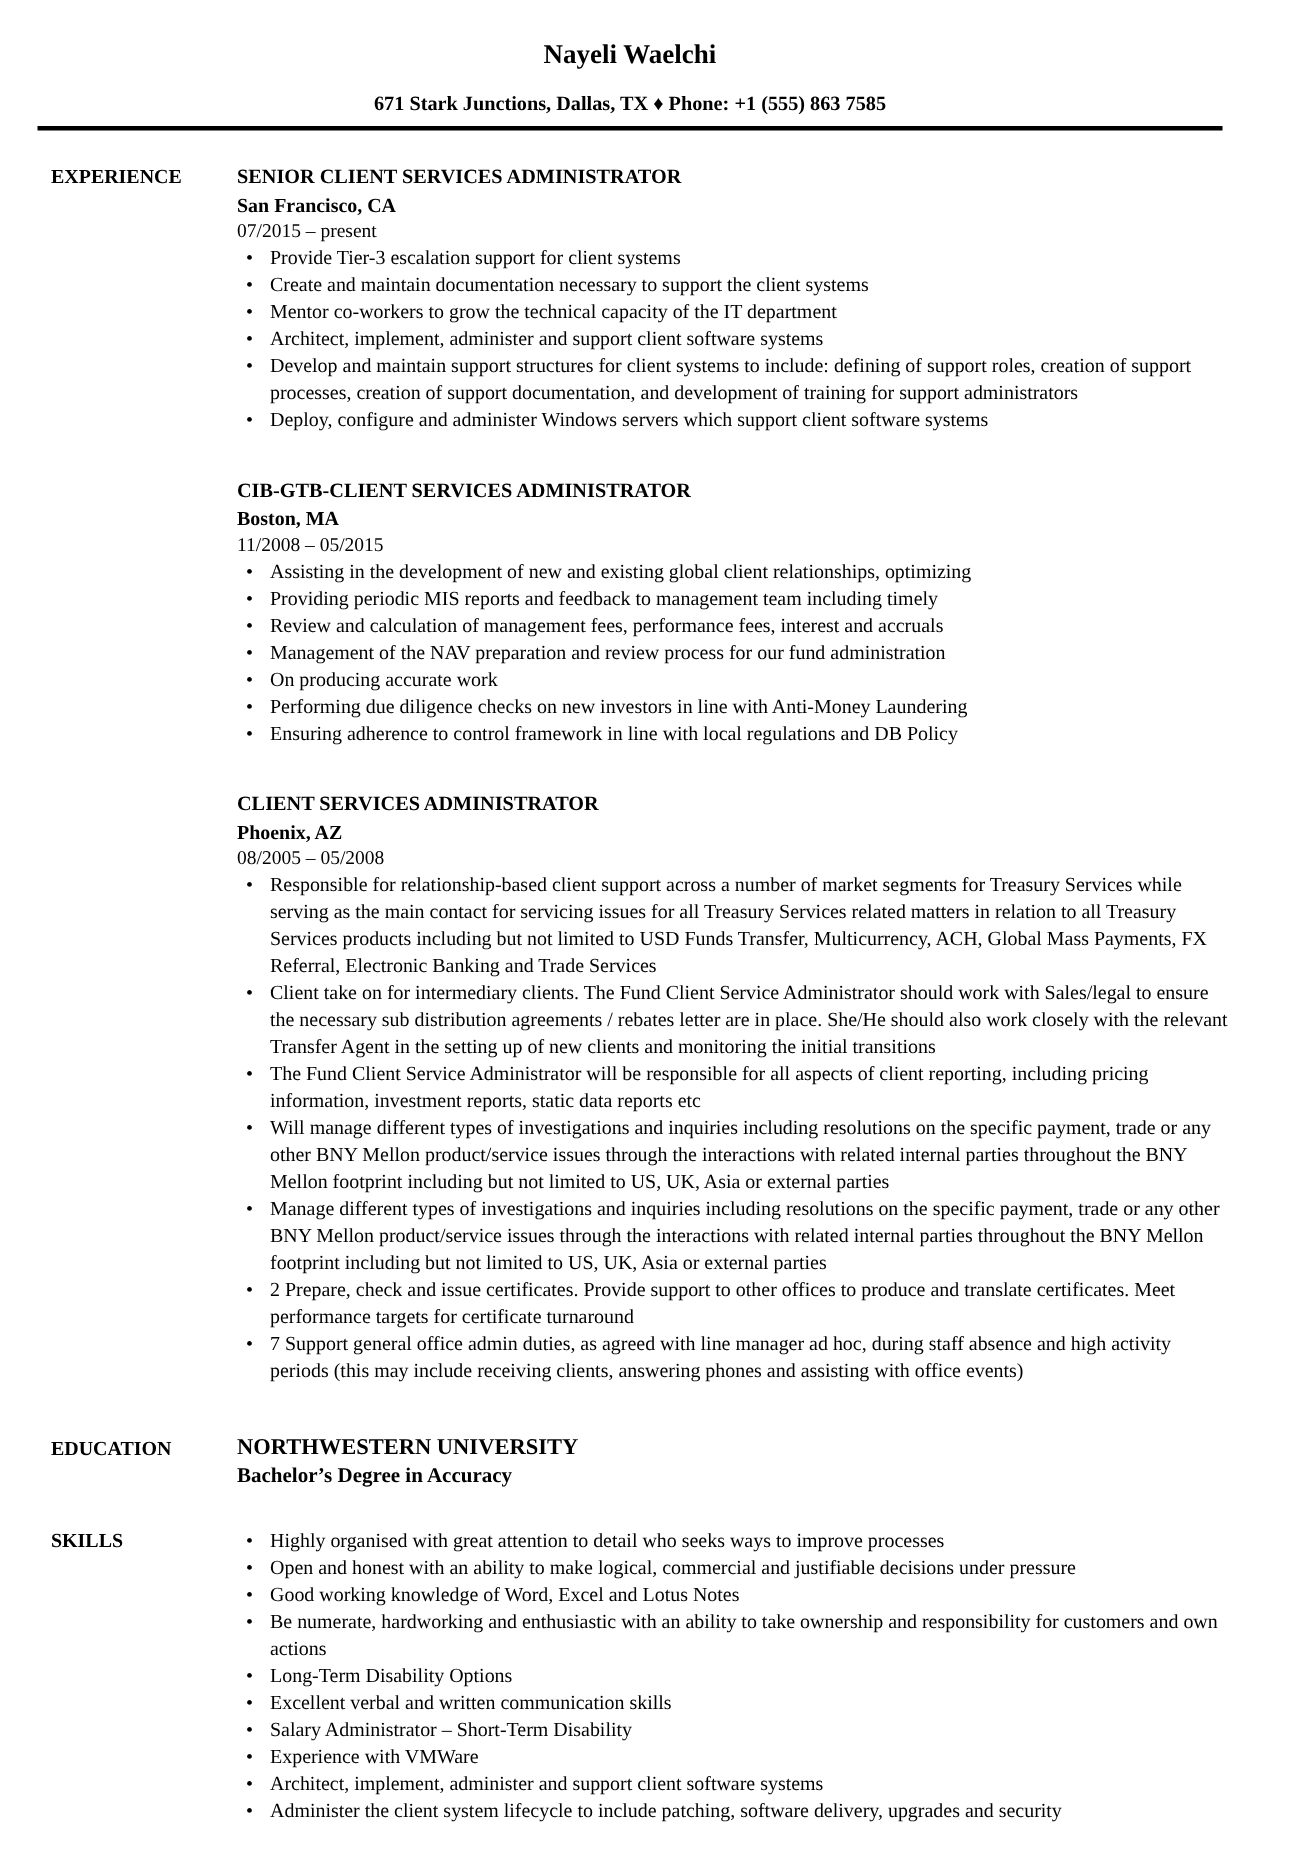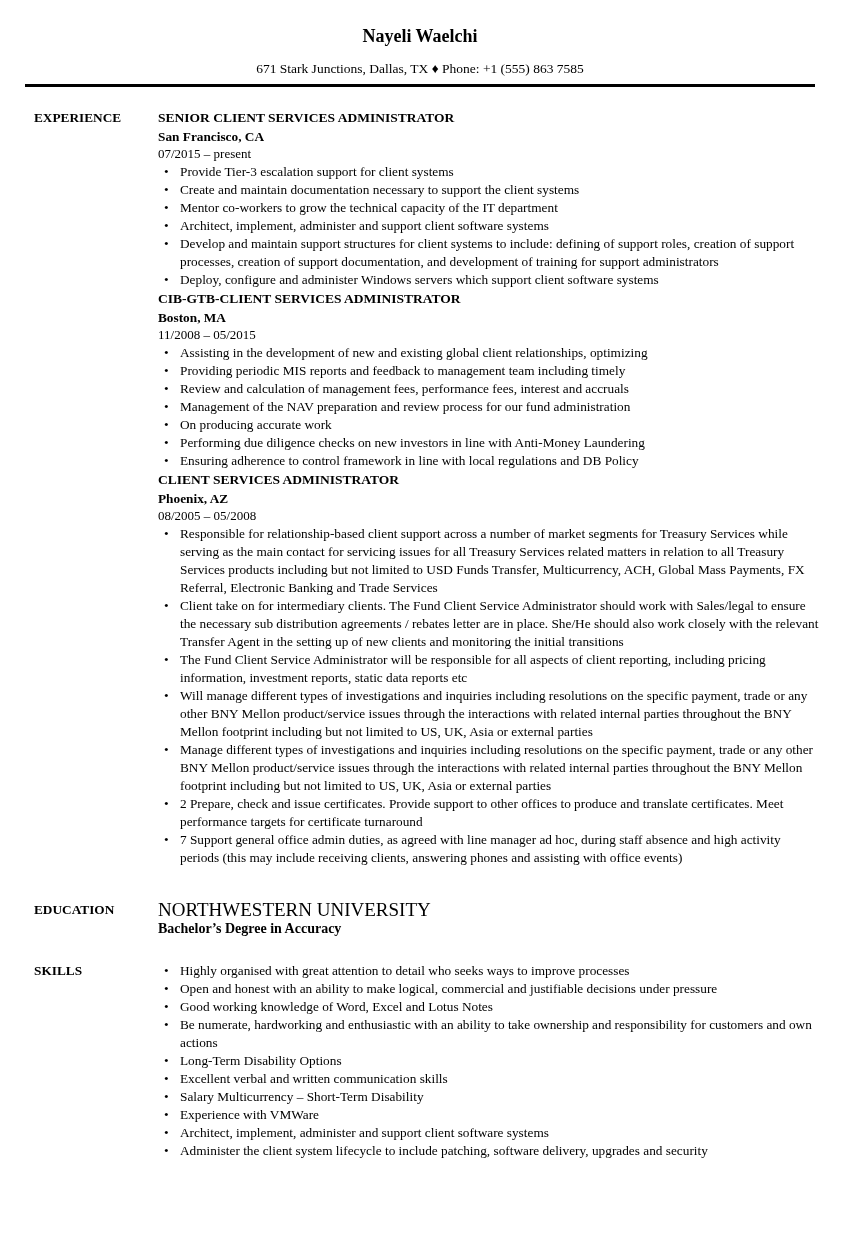--- a/index.html
+++ b/index.html
@@ -8,48 +8,48 @@
     width: 860px;
     height: 1240px;
     overflow: hidden;
     font-family: "Liberation Serif", serif;
     color: #000000;
     font-size: 13.3px;
     line-height: 18px;
   }
   .header { margin: 26px 45px 0 25px; text-align: center; }
   .name { font-size: 18px; font-weight: bold; line-height: 21px; }
-  .contact { margin-top: 14px; font-size: 13.5px; font-weight: normal; line-height: 15px; }
+  .contact { margin-top: 14px; font-size: 13.5px; font-weight: bold; line-height: 15px; }
   .rule { margin-top: 8px; height: 3px; background: #000000; border: none; }
 
   .main { margin: 21px 40px 0 34px; }
   .section { display: grid; grid-template-columns: 124px 1fr; }
   .section-label { font-size: 13.3px; font-weight: bold; line-height: 19px; }
   .section-education { margin-top: 33px; }
   .section-skills { margin-top: 23px; }
 
-  .job + .job { }
+  .job + .job { margin-top: 28px; }
   .job-title { font-size: 13.5px; font-weight: bold; line-height: 19px; }
   .job-location { font-size: 13.3px; font-weight: bold; line-height: 18px; margin-top: 1px; }
   .job-dates { font-size: 13px; line-height: 16px; }
 
   ul.bullets { list-style: none; margin-top: 1px; }
   ul.bullets li {
     position: relative;
     padding-left: 22px;
     line-height: 18px;
   }
   ul.bullets li::before {
     content: "\2022";
     position: absolute;
     left: 6px;
     top: 0;
   }
 
-  .school { font-size: 19px; font-weight: normal; line-height: 19px; }
+  .school { font-size: 15px; font-weight: bold; line-height: 19px; }
   .degree { font-size: 14px; font-weight: bold; line-height: 19px; }
 </style>
 </head>
 <body>
 
 <div class="page">
 
   <div class="header">
     <div class="name">Nayeli Waelchi</div>
     <div class="contact">671 Stark Junctions, Dallas, TX ♦ Phone: +1 (555) 863 7585</div>
@@ -120,21 +120,21 @@
     <div class="section section-skills">
       <div class="section-label">SKILLS</div>
       <div class="section-content">
         <ul class="bullets">
           <li>Highly organised with great attention to detail who seeks ways to improve processes</li>
           <li>Open and honest with an ability to make logical, commercial and justifiable decisions under pressure</li>
           <li>Good working knowledge of Word, Excel and Lotus Notes</li>
           <li>Be numerate, hardworking and enthusiastic with an ability to take ownership and responsibility for customers and own actions</li>
           <li>Long-Term Disability Options</li>
           <li>Excellent verbal and written communication skills</li>
-          <li>Salary Multicurrency – Short-Term Disability</li>
+          <li>Salary Administrator – Short-Term Disability</li>
           <li>Experience with VMWare</li>
           <li>Architect, implement, administer and support client software systems</li>
           <li>Administer the client system lifecycle to include patching, software delivery, upgrades and security</li>
         </ul>
       </div>
     </div>
 
   </div>
 </div>
 

